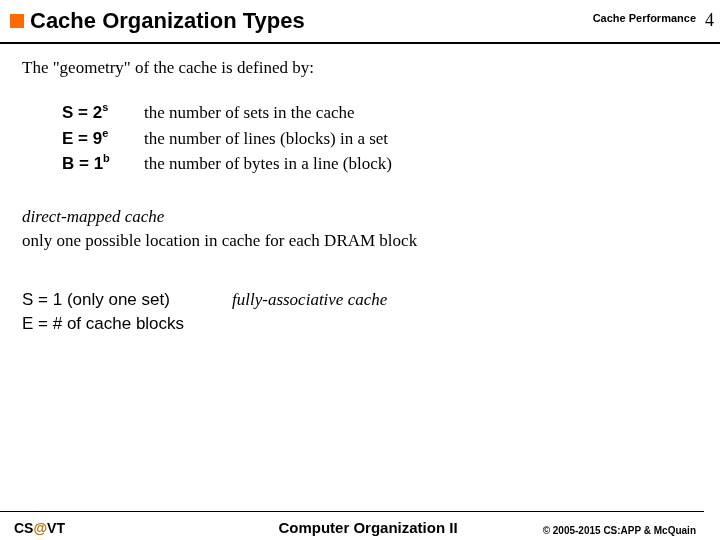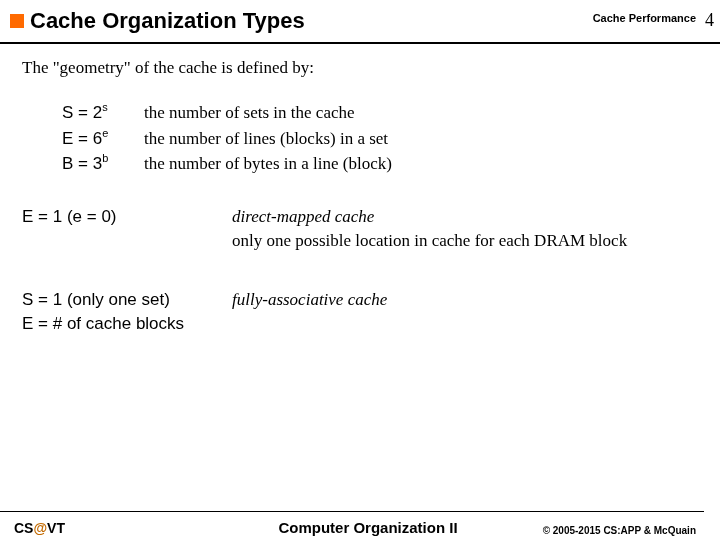--- a/index.html
+++ b/index.html
@@ -77,20 +77,21 @@
   }
   .geom-row {
     display: flex;
     font-size: 17px;
     line-height: 1.5;
   }
   .geom-sym {
     font-family: Arial, Helvetica, sans-serif;
     width: 82px;
     flex: 0 0 82px;
+    font-weight: bold;
   }
   .geom-sym sup {
     font-size: 11px;
     vertical-align: super;
     line-height: 0;
   }
   .types {
     margin-top: 28px;
   }
   .type-row {
@@ -167,39 +168,35 @@
 
     <div class="geom">
       <div class="geom-row">
         <div class="geom-sym">
           <span>S = 2</span><sup>s</sup>
         </div>
         <div>the number of sets in the cache</div>
       </div>
       <div class="geom-row">
         <div class="geom-sym">
-          <span>E = 6</span><sup>e</sup>
+          <span>E = 9</span><sup>e</sup>
         </div>
         <div>the number of lines (blocks) in a set</div>
       </div>
       <div class="geom-row">
         <div class="geom-sym">
-          <span>B = 3</span><sup>b</sup>
+          <span>B = 1</span><sup>b</sup>
         </div>
         <div>the number of bytes in a line (block)</div>
       </div>
     </div>
 
     <div class="types">
 
       <div class="type-row">
-        <div class="type-cond">
-          <div>E = 1 (e = 0)</div>
-          <div></div>
-        </div>
         <div class="type-desc">
           <div class="name">direct-mapped cache</div>
           <div>only one possible location in cache for each DRAM block</div>
         </div>
       </div>
 
 
       <div class="type-row" style="margin-bottom:8px">
         <div class="type-cond">
           <div>S = 1 (only one set)</div>

